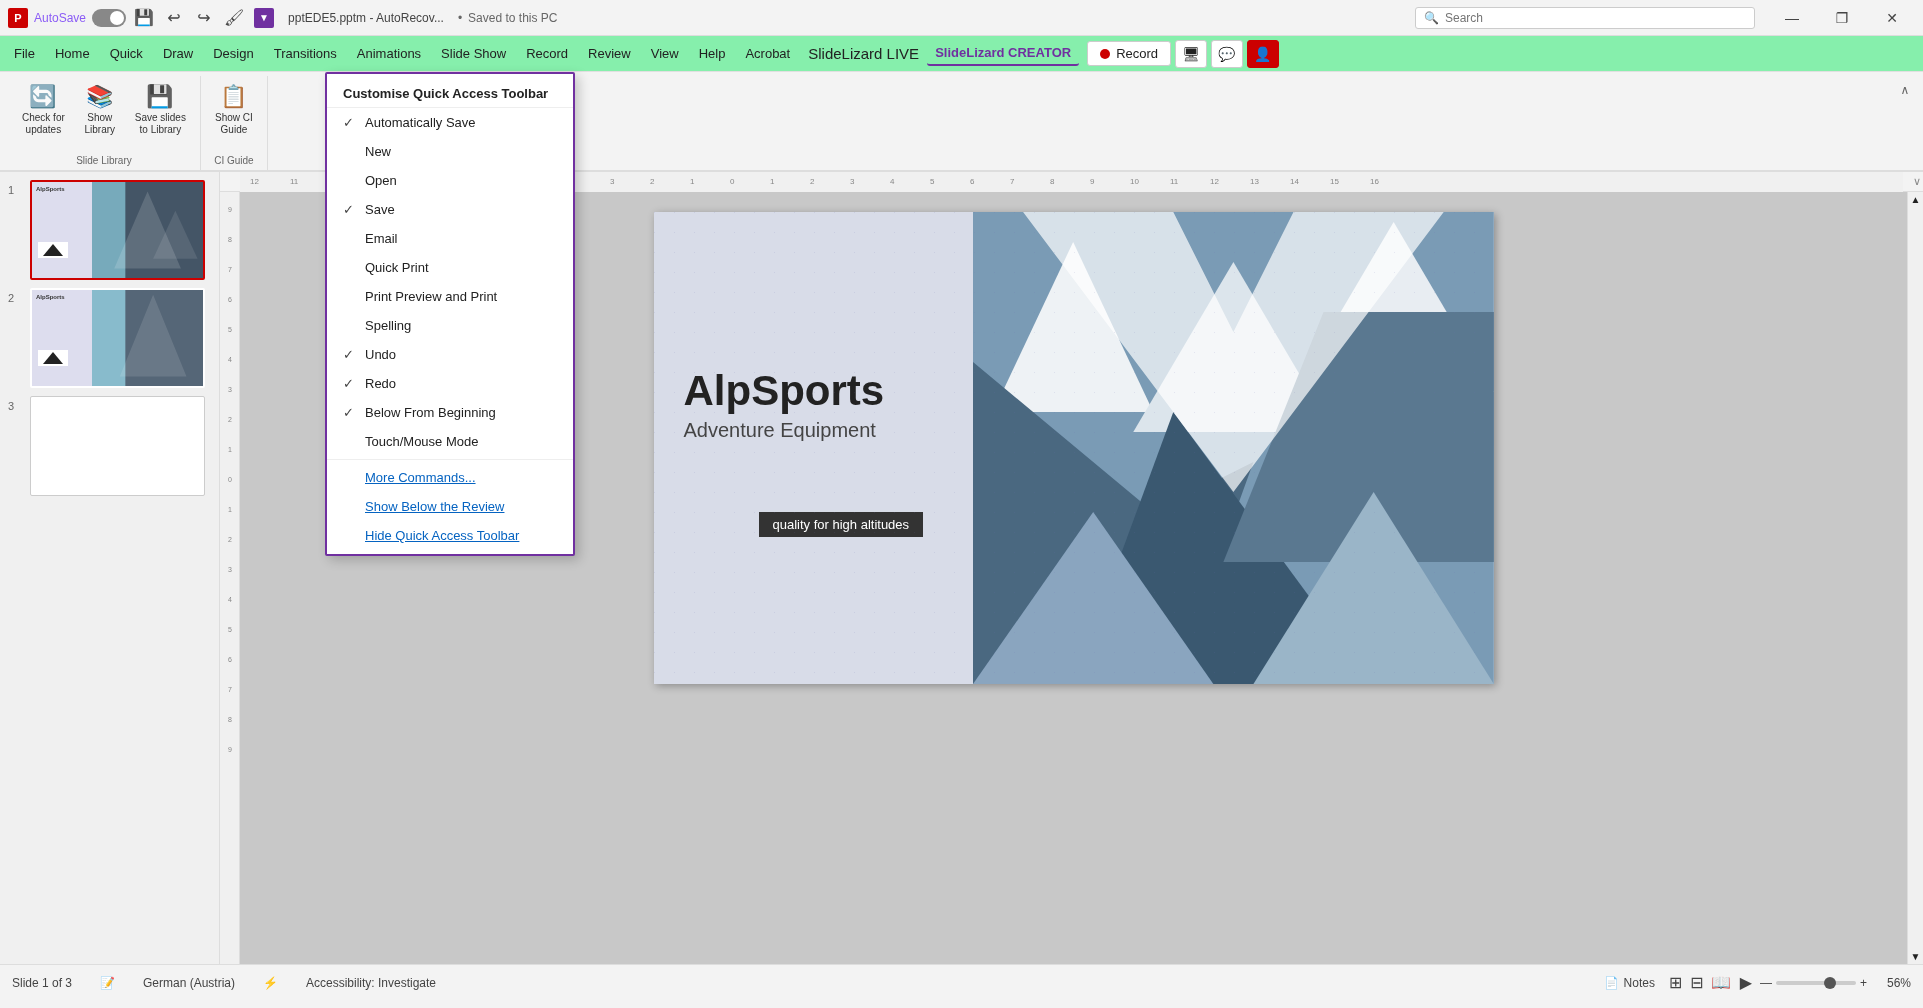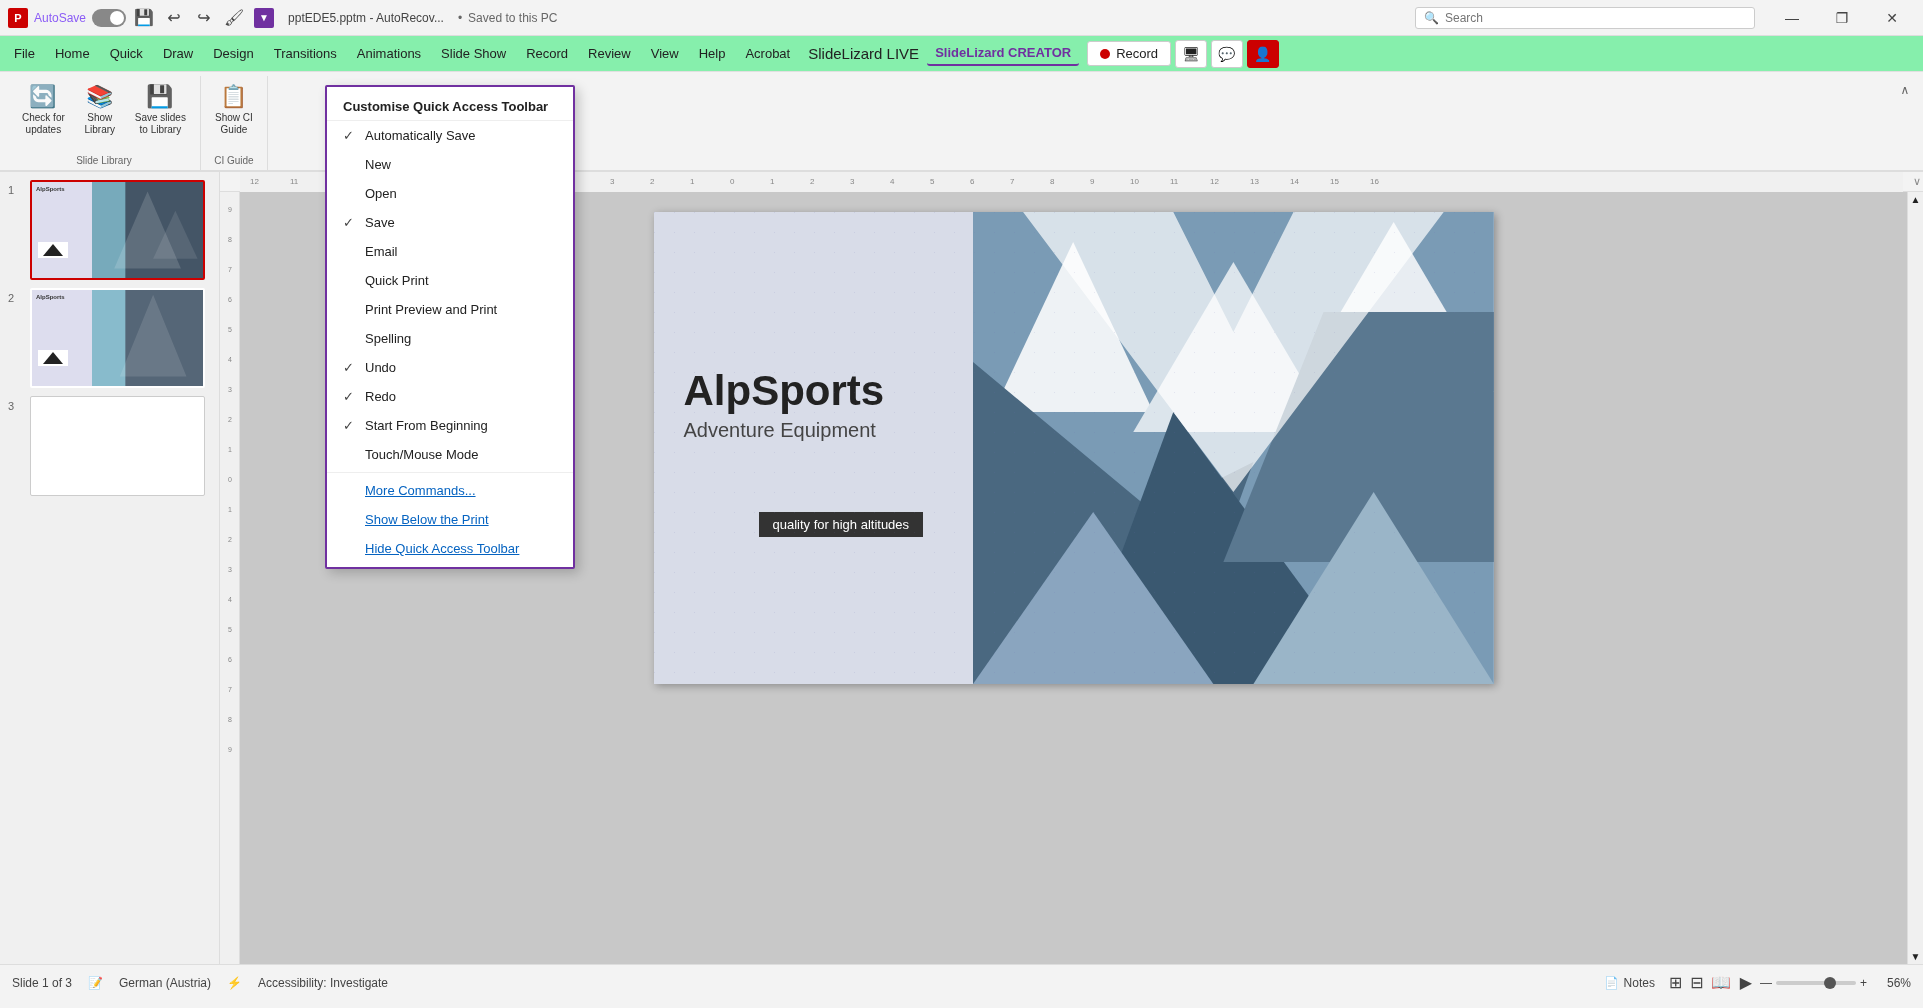--- a/index.html
+++ b/index.html
@@ -60,27 +60,27 @@
     
     .ruler-h { height: 20px; background: #f3f3f3; border-bottom: 1px solid #ddd; display: flex; align-items: center; padding-left: 20px; }
     .ruler-marks { flex: 1; height: 20px; background: #f0f0f0; overflow: hidden; position: relative; font-size: 9px; color: #888; display: flex; align-items: flex-end; padding-bottom: 2px; }
 
     
     .canvas-area { flex: 1; background: #c8c8c8; display: flex; flex-direction: column; overflow: hidden; }
     .canvas-scroll { flex: 1; display: flex; align-items: flex-start; justify-content: center; padding: 20px; overflow: auto; }
     .slide-canvas { width: 840px; height: 472px; background: white; box-shadow: 2px 2px 8px rgba(0,0,0,0.3); position: relative; overflow: hidden; }
 
     
-    .status-bar { display: flex; align-items: center; height: 36px; background: #f3f3f3; border-top: 1px solid #ddd; padding: 0 12px; font-size: 12px; color: #444; gap: 16px; }
+    .status-bar { display: flex; align-items: center; height: 36px; background: #f3f3f3; border-top: 1px solid #ddd; padding: 0 12px; font-size: 12px; color: #444; gap: 28px; }
     .status-right { margin-left: auto; display: flex; align-items: center; gap: 8px; }
     .zoom-control { display: flex; align-items: center; gap: 4px; }
     .zoom-slider { width: 80px; height: 4px; background: #ccc; border-radius: 2px; position: relative; cursor: pointer; }
     .zoom-thumb { position: absolute; width: 12px; height: 12px; background: #555; border-radius: 50%; top: -4px; left: 60%; }
     .notes-btn { display: flex; align-items: center; gap: 4px; cursor: pointer; padding: 2px 6px; border-radius: 3px; }
-    .qa-menu { position: absolute; top: 85px; left: 325px; width: 250px; background: white; border: 2px solid #7030a0; border-radius: 2px; box-shadow: 4px 4px 12px rgba(0,0,0,0.2); z-index: 200; padding: 4px 0; }
+    .qa-menu { position: absolute; top: 72px; left: 325px; width: 250px; background: white; border: 2px solid #7030a0; border-radius: 2px; box-shadow: 4px 4px 12px rgba(0,0,0,0.2); z-index: 200; padding: 4px 0; }
     .qa-menu-title { font-size: 13px; font-weight: bold; padding: 8px 16px 6px 16px; color: #222; border-bottom: 1px solid #eee; }
     .qa-menu-item { display: flex; align-items: center; padding: 7px 16px; font-size: 13px; cursor: pointer; color: #222; }
     .qa-menu-item .check { width: 16px; font-size: 13px; color: #444; margin-right: 6px; }
     .qa-menu-divider { height: 1px; background: #eee; margin: 3px 0; }
     .qa-menu-item.link-style { color: #0563c1; text-decoration: underline; }
 
     
     .thumb-content { width: 100%; height: 100%; background: #dde; position: relative; overflow: hidden; }
 
     
@@ -215,34 +215,34 @@
   <div class="qa-menu-item">
     <span class="check">✓</span>
     <span>Undo</span>
   </div>
   <div class="qa-menu-item">
     <span class="check">✓</span>
     <span>Redo</span>
   </div>
   <div class="qa-menu-item">
     <span class="check">✓</span>
-    <span>Start From Beginning</span>
+    <span>Below From Beginning</span>
   </div>
   <div class="qa-menu-item">
     <span class="check"></span>
     <span>Touch/Mouse Mode</span>
   </div>
   <div class="qa-menu-divider"></div>
   <div class="qa-menu-item link-style">
     <span class="check"></span>
     <span>More Commands...</span>
   </div>
   <div class="qa-menu-item link-style">
     <span class="check"></span>
-    <span>Show Below the Print</span>
+    <span>Show Below the Review</span>
   </div>
   <div class="qa-menu-item link-style">
     <span class="check"></span>
     <span>Hide Quick Access Toolbar</span>
   </div>
 </div>
 
 <div style="display:flex; flex:1; height: calc(1008px - 36px - 36px - 108px - 36px);">
 
   <div class="slides-panel">

